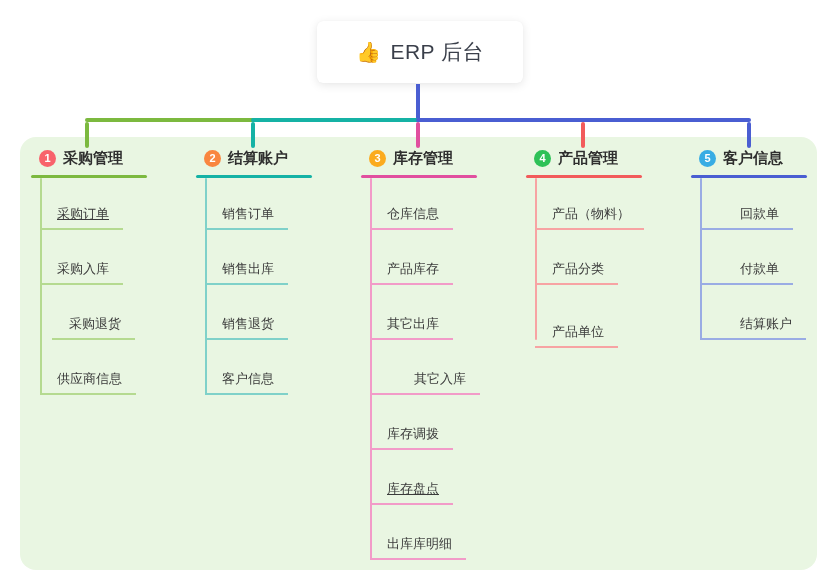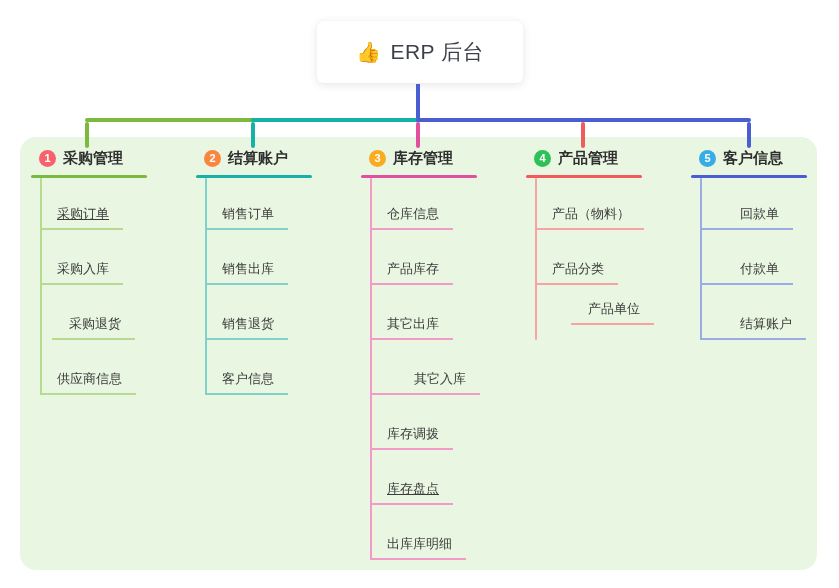--- a/index.html
+++ b/index.html
@@ -114,21 +114,21 @@
 <div class="abs child bc-pink" style="left:370px;top:532px;">出库库明细</div>
 
 <div class="abs bhead" style="left:534px;">
   <span class="badge" style="background:#2ec157;">4</span>
   <span class="btitle">产品管理</span>
 </div>
 <div class="abs bunder c-red" style="left:526px;"></div>
 <div class="abs trunk cl-red" style="left:535px;height:162px;"></div>
 <div class="abs child bc-red" style="left:535px;top:202px;">产品（物料）</div>
 <div class="abs child bc-red" style="left:535px;top:257px;">产品分类</div>
-<div class="abs child bc-red" style="left:535px;top:297px;margin-left:36px;">产品单位</div>
+<div class="abs child bc-red" style="left:535px;top:320px;">产品单位</div>
 
 <div class="abs bhead" style="left:699px;">
   <span class="badge" style="background:#38ace4;">5</span>
   <span class="btitle">客户信息</span>
 </div>
 <div class="abs bunder c-blue" style="left:691px;"></div>
 <div class="abs trunk cl-blue" style="left:700px;height:162px;"></div>
 <div class="abs child bc-blue" style="left:700px;top:202px;">回款单</div>
 <div class="abs child bc-blue" style="left:700px;top:257px;">付款单</div>
 <div class="abs child bc-blue" style="left:700px;top:312px;">结算账户</div>

